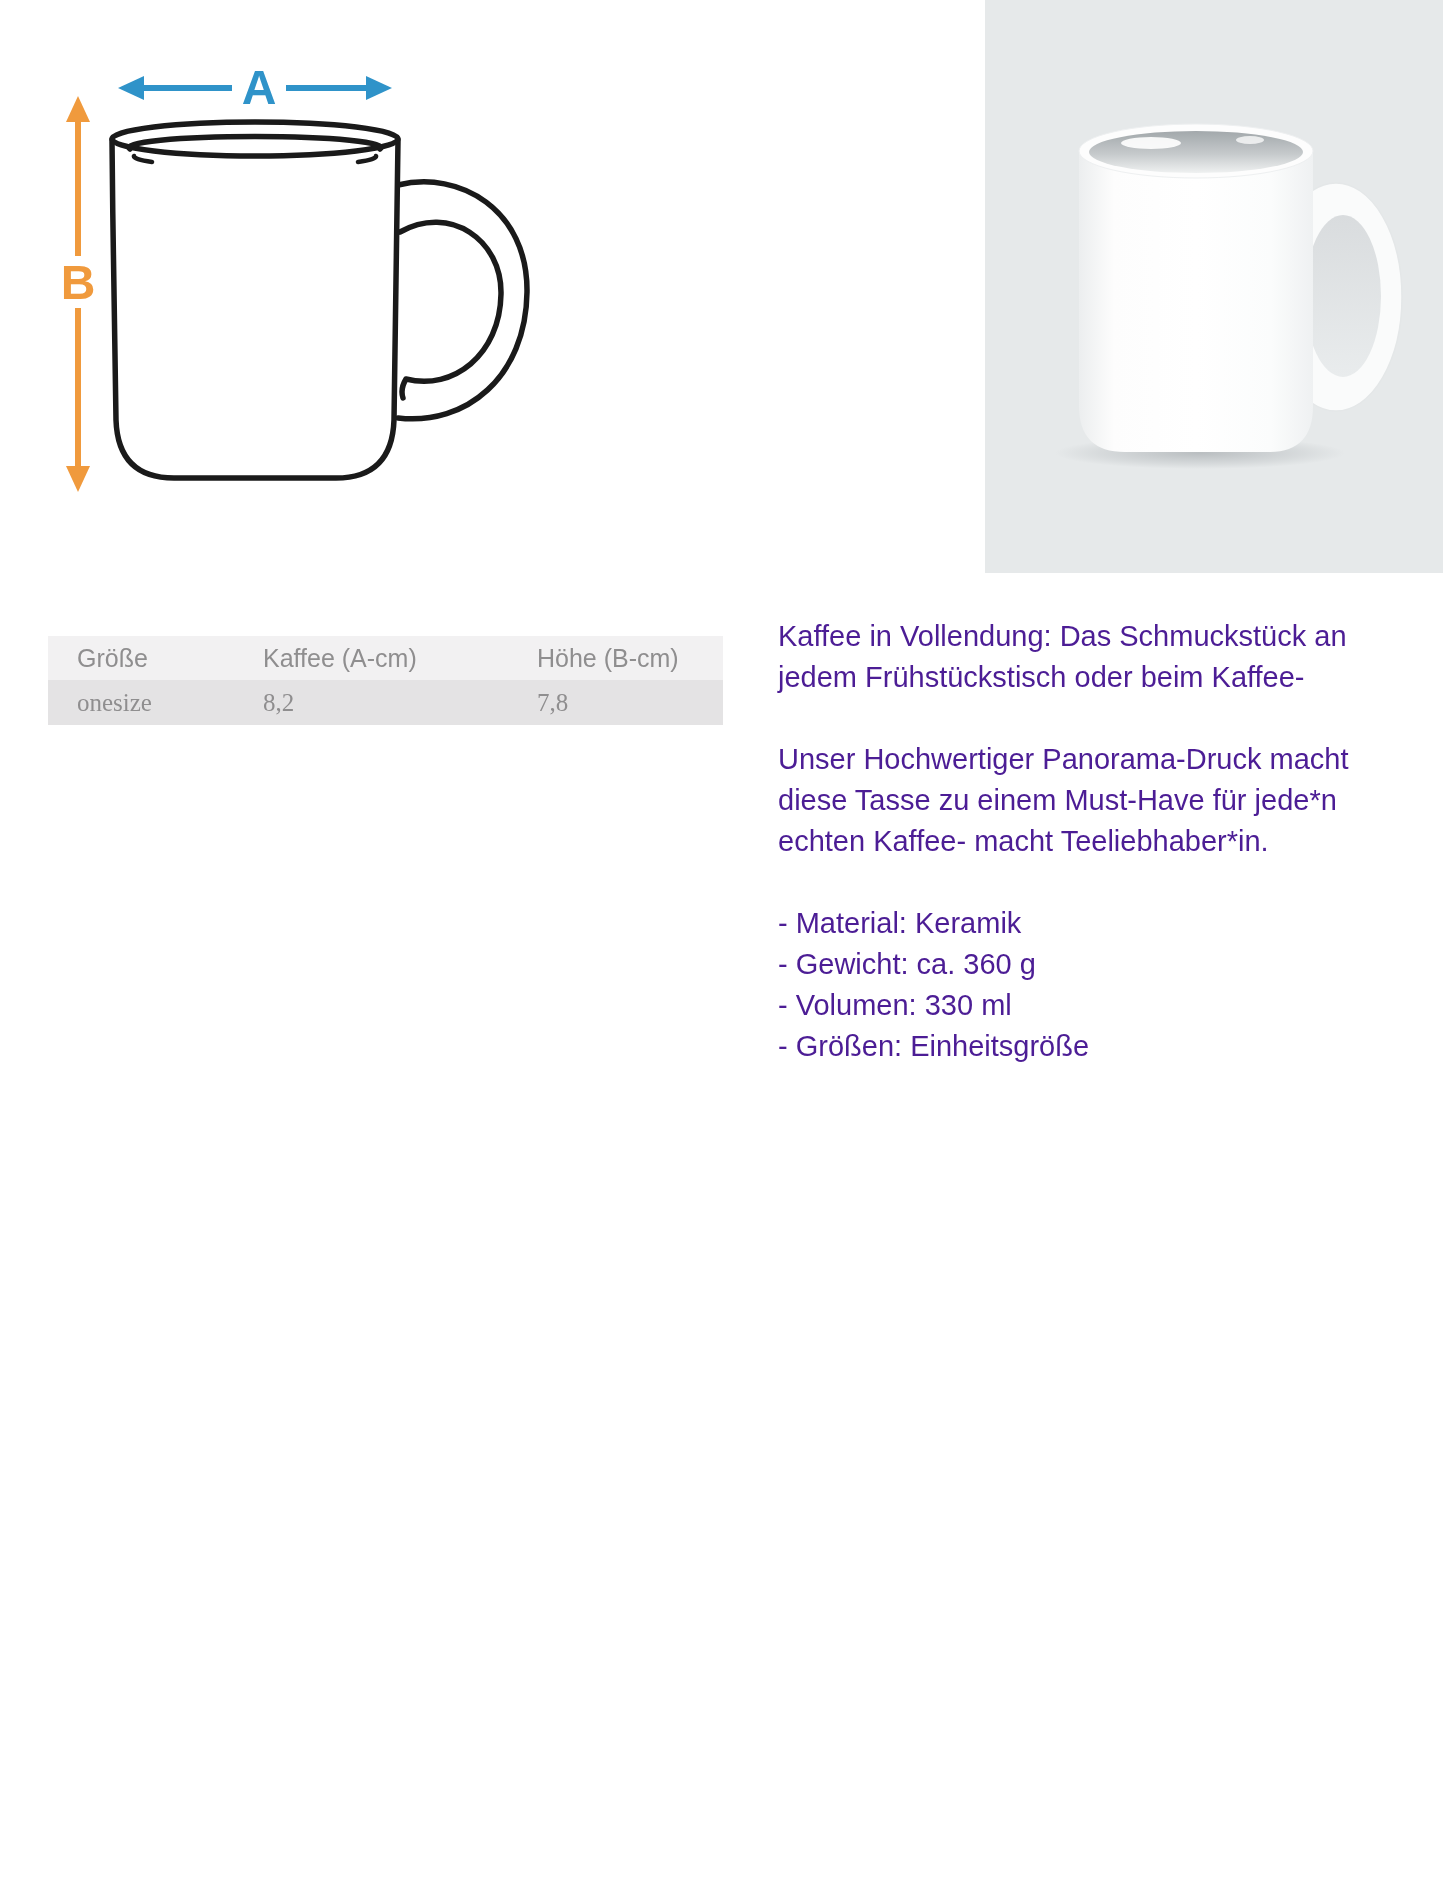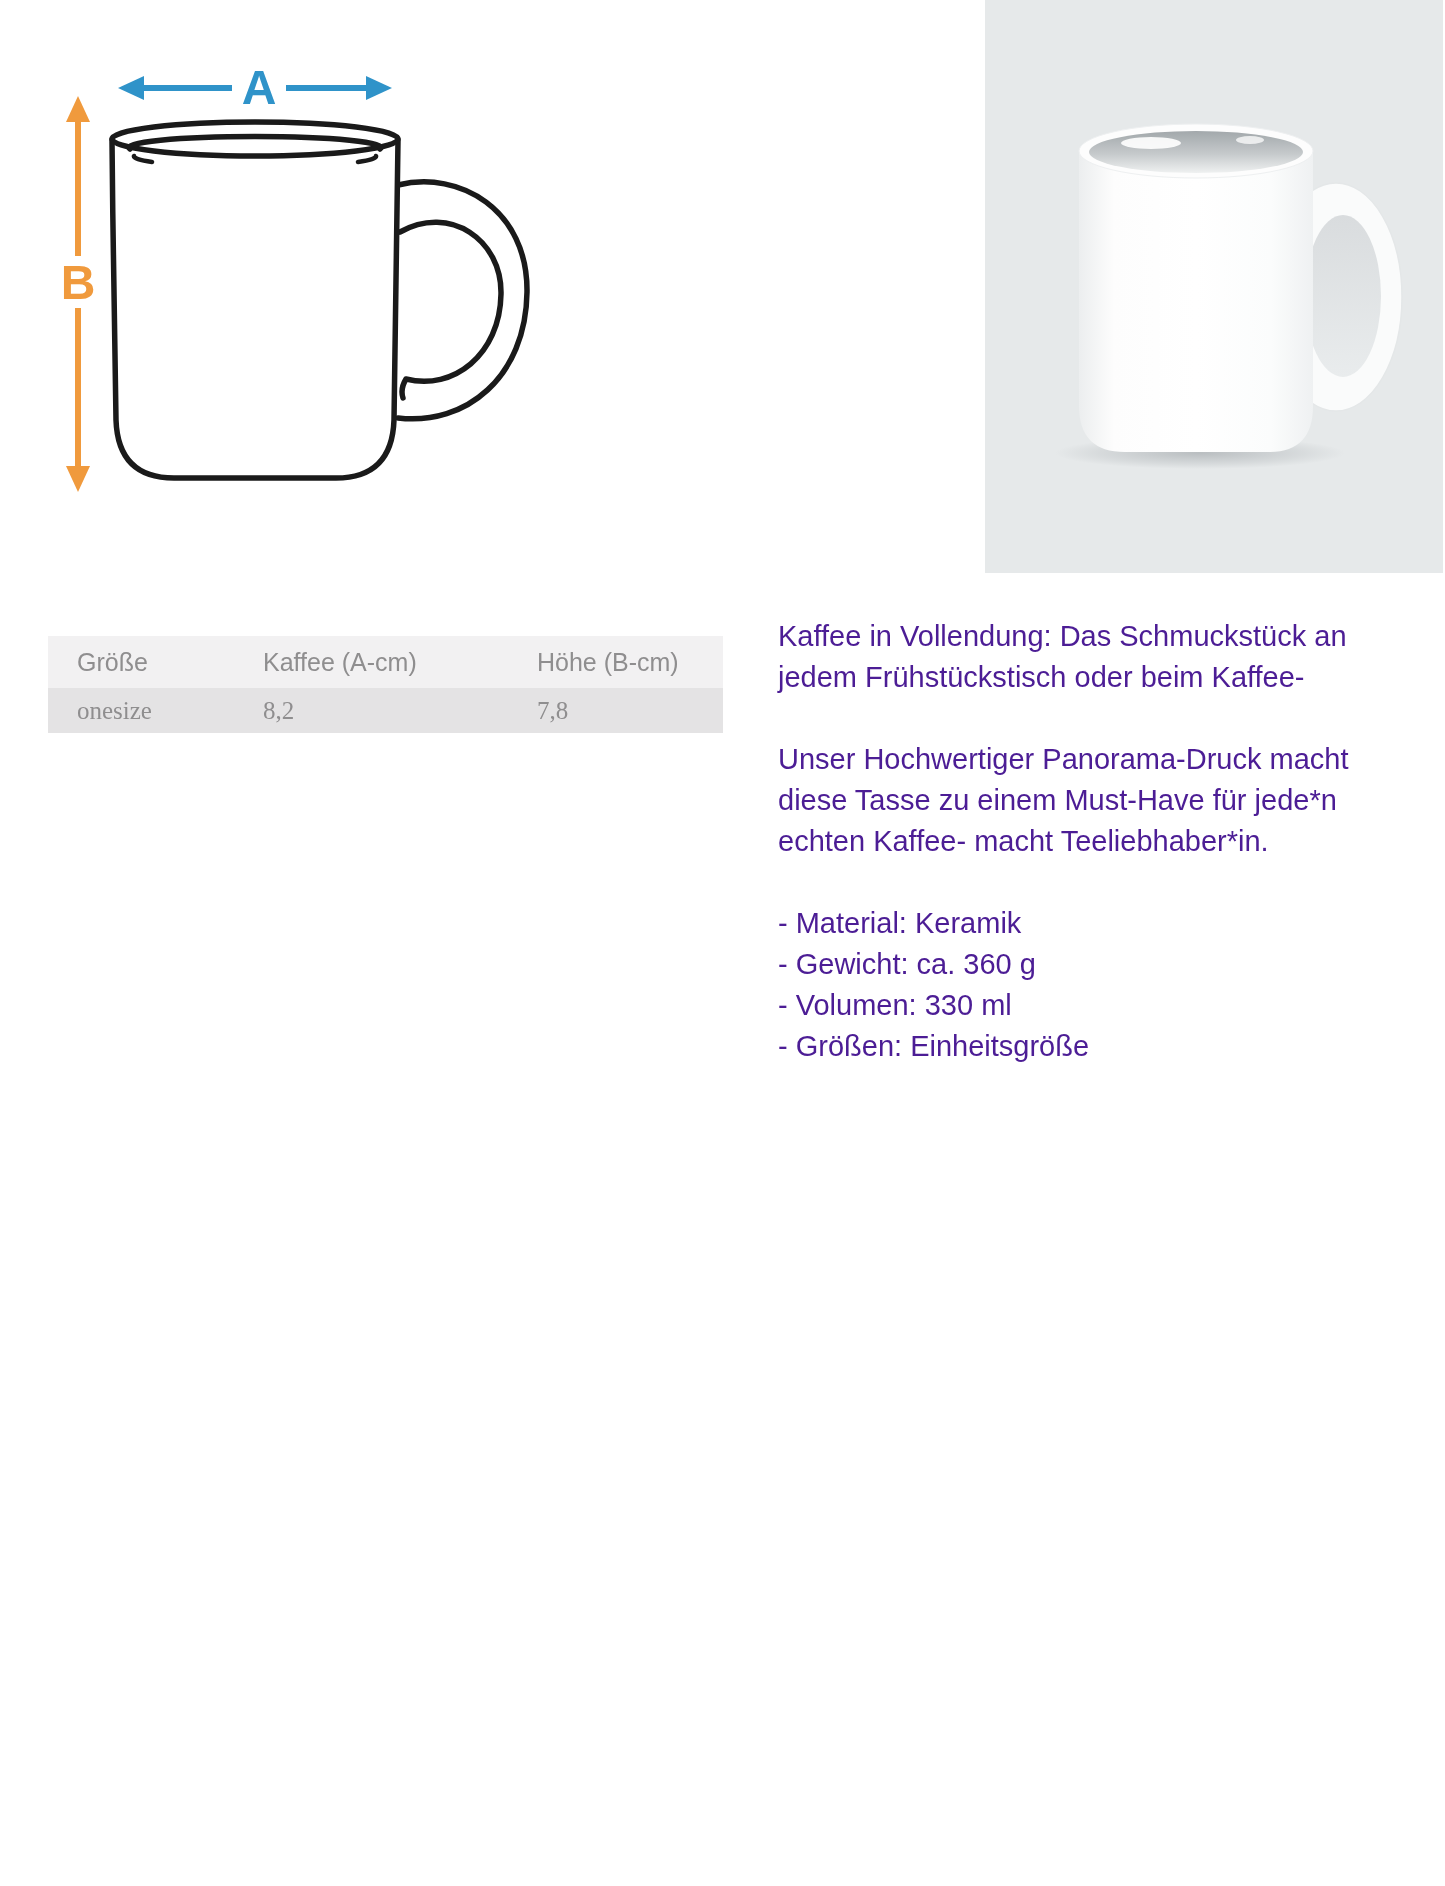--- a/index.html
+++ b/index.html
@@ -9,21 +9,21 @@
     overflow:hidden;
   }
   
   .diagram{position:absolute;left:50px;top:50px;width:490px;height:450px;}
   
   .photo{position:absolute;left:985px;top:0;width:458px;height:573px;background:#e6e9ea;}
   .photo svg{display:block;width:458px;height:573px;}
   
   .size-table{position:absolute;left:48px;top:636px;width:675px;font-size:25px;color:#8f8e8f;}
   .size-table .row{display:grid;grid-template-columns:186px 274px 1fr;align-items:center;padding-left:29px;box-sizing:border-box;}
-  .size-table .row.header{height:52px;background:#f2f1f2;}
+  .size-table .row.header{height:44px;background:#f2f1f2;}
   .size-table .row.data{height:45px;background:#e4e3e4;font-family:Liberation Serif, serif;}
   
   .description{position:absolute;left:778px;top:616px;width:600px;font-size:29px;line-height:41px;color:#4c1d95;}
   .description .para{margin:0 0 41px 0;}
   .description .para:last-child{margin-bottom:0;}
 </style>
 </head>
 <body>
 
 <div class="diagram">

